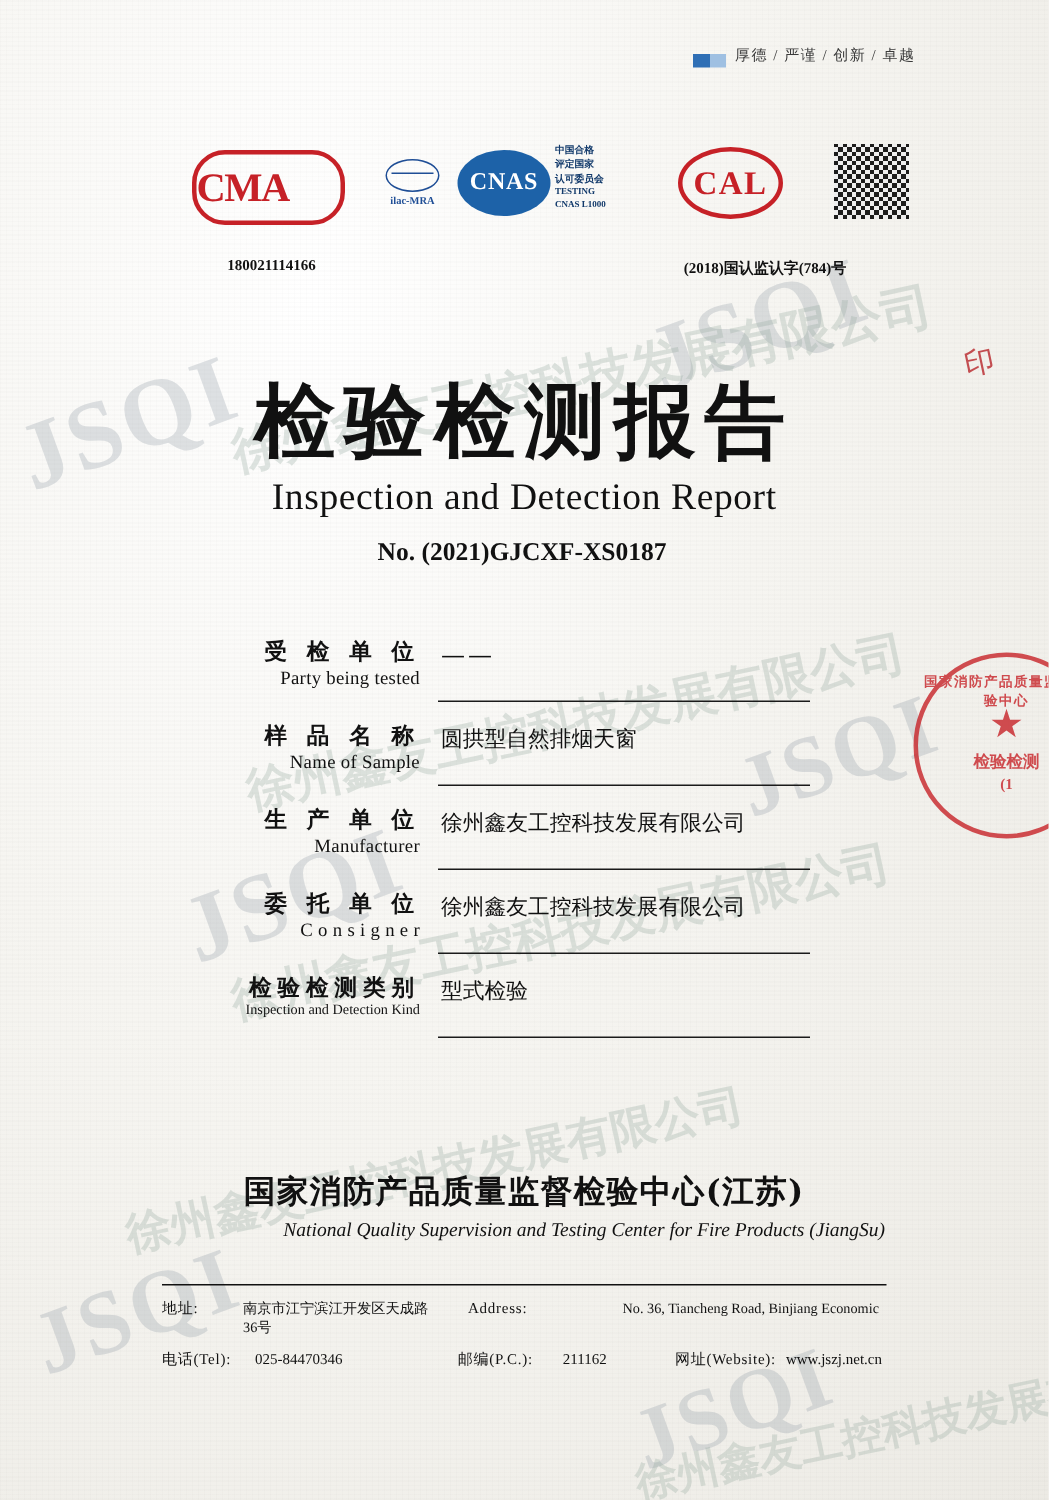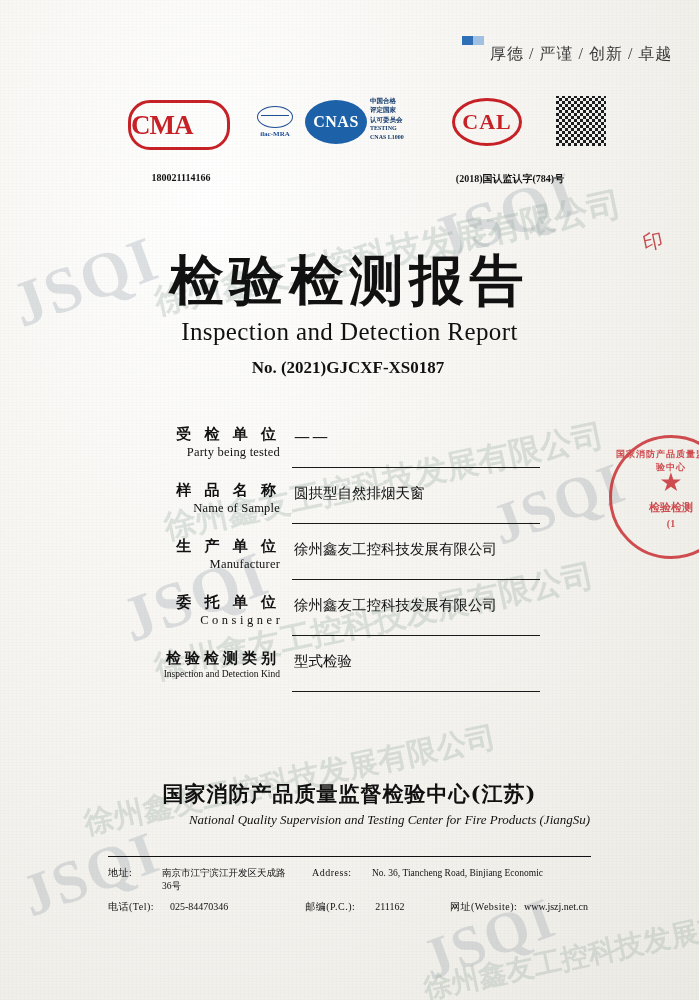--- a/index.html
+++ b/index.html
@@ -35,22 +35,22 @@
   }
   .wm-cn{
     position:absolute;
     font-family:"Liberation Serif", serif;
     font-weight:bold;
     color:rgba(150,170,160,0.30);
     white-space:nowrap;
   }
   
   .slogan{
-    position:absolute;top:44px;left:462px;
-    font-size:16px;color:#3a3a3a;letter-spacing:1px;white-space:nowrap;
+    position:absolute;top:30px;left:462px;
+    font-size:10px;color:#3a3a3a;letter-spacing:1px;white-space:nowrap;
   }
   .slogan-bar{
     position:absolute;top:36px;left:462px;width:22px;height:9px;
     background:linear-gradient(90deg,#2f6fb5 0%, #2f6fb5 50%, #9fc0e2 50%, #9fc0e2 100%);
   }
   
   .logos{position:absolute;top:92px;left:0;width:699px;height:80px;}
   .cma{
     position:absolute;left:128px;top:100px;
     width:96px;height:44px;border:3px solid #c62127;border-radius:22px;
@@ -161,21 +161,21 @@
     position:absolute;top:856px;left:108px;width:483px;height:1px;background:#111;
   }
   .contact{
     position:absolute;top:866px;left:108px;width:500px;
     font-size:10px;color:#111;line-height:1.35;
   }
   .c-row{display:flex;align-items:baseline;margin-bottom:7px;}
   .c-key{width:54px;flex:none;letter-spacing:.5px;}
   .c-val{margin-right:20px;}
   .c-val.addr-cn{width:130px;font-size:9.5px;}
-  .c-val.addr-en{font-size:9.5px;}
+  .c-val.addr-en{font-size:9.5px;margin-left:43px;}
   
   .seal{
     position:absolute;right:-34px;top:435px;width:118px;height:118px;
     border:3px solid #c8282d;border-radius:50%;
     opacity:.82;
   }
   .seal .star{
     position:absolute;left:50%;top:32px;transform:translateX(-50%);
     color:#c8282d;font-size:26px;line-height:26px;
   }

